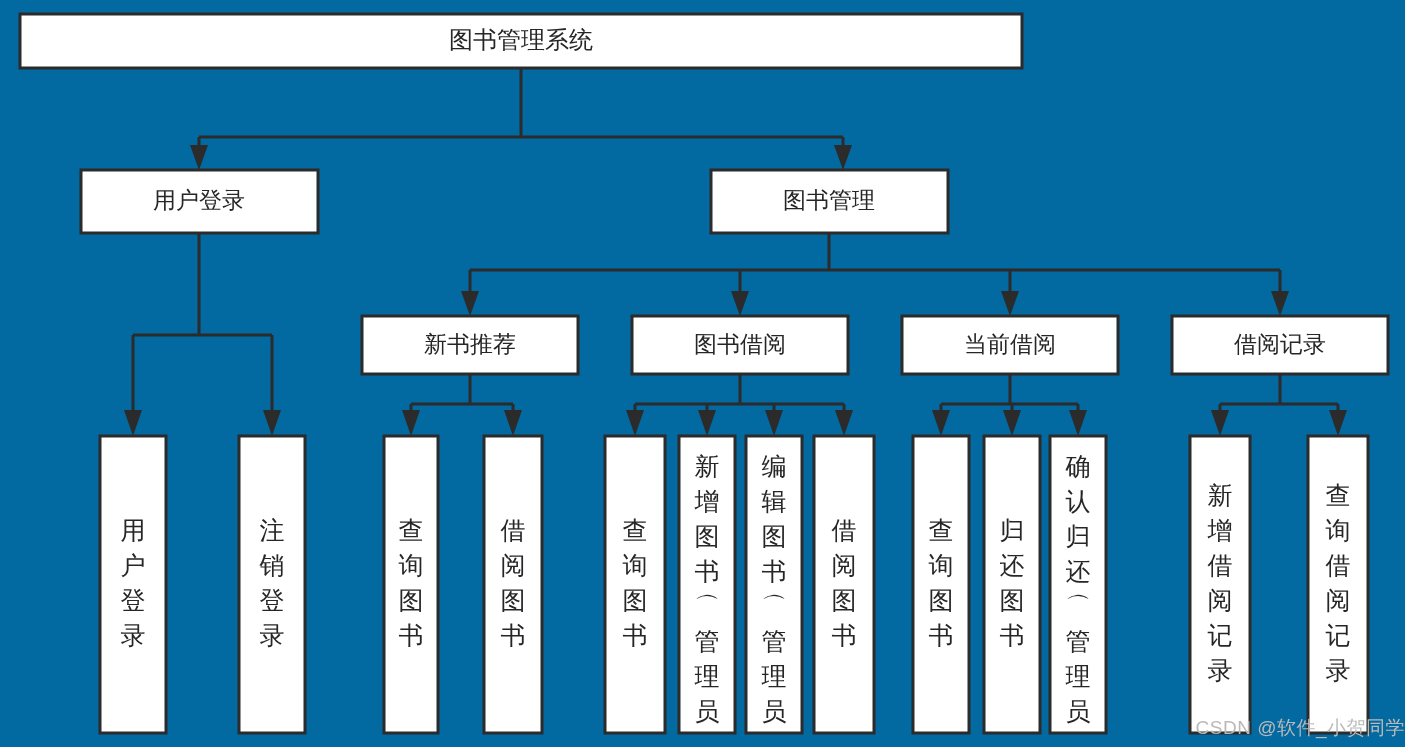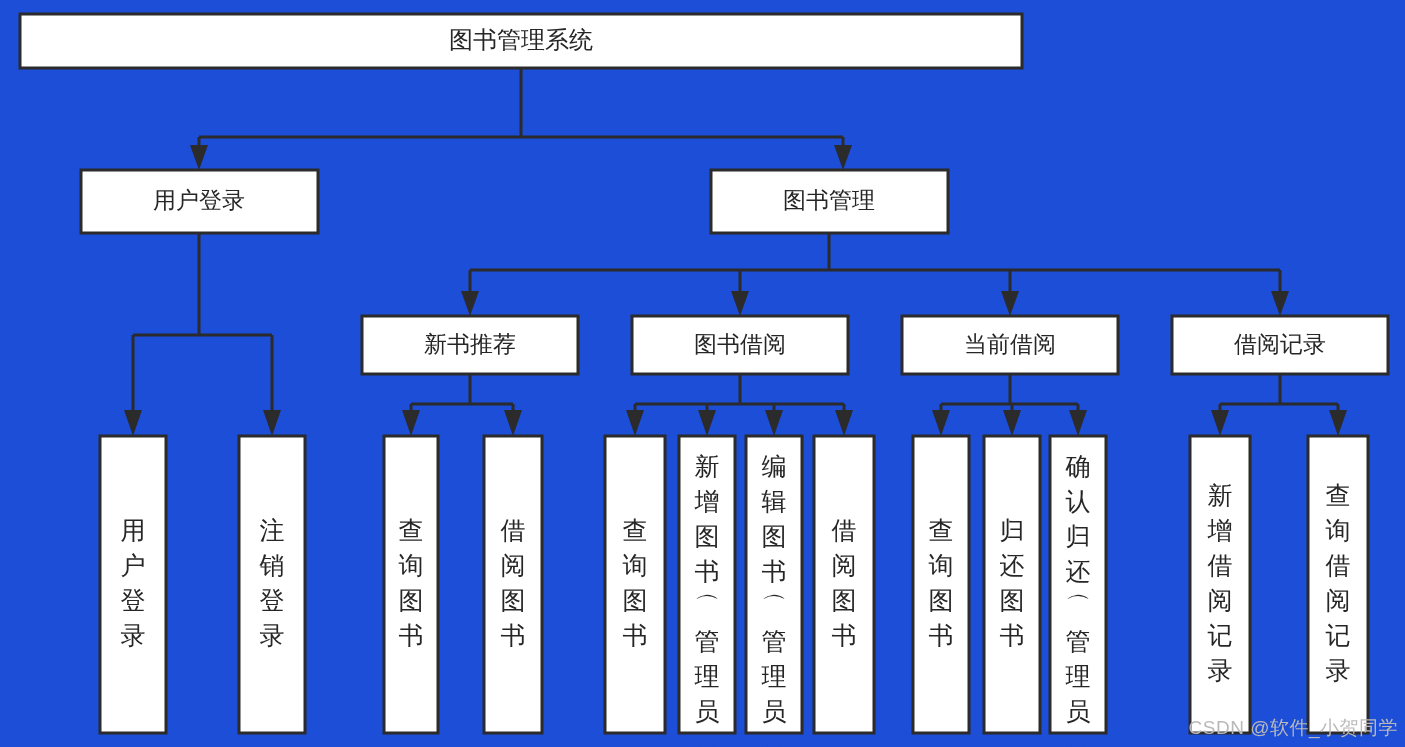--- a/index.html
+++ b/index.html
@@ -8,21 +8,21 @@
     padding: 0;
     background: #ffffff;
   }
   body {
     font-family: "Liberation Sans", "DejaVu Sans", sans-serif;
   }
   #diagram-root {
     position: relative;
     width: 1405px;
     height: 747px;
-    background: #1d4ed8;
+    background: #0369a1;
     overflow: hidden;
   }
   svg.diagram-canvas {
     position: absolute;
     left: 0;
     top: 0;
     width: 1405px;
     height: 747px;
     display: block;
   }
@@ -54,21 +54,21 @@
   }
   .leaf-label-char {
     fill: #262626;
     font-family: "Liberation Sans", "DejaVu Sans", sans-serif;
     font-size: 25px;
     text-anchor: middle;
     dominant-baseline: middle;
   }
   .watermark {
     position: absolute;
-    right: 7px;
+    right: 0;
     bottom: 6px;
     font-family: "Liberation Sans", "DejaVu Sans", sans-serif;
     font-size: 19px;
     color: #b9b9b9;
     letter-spacing: 0.5px;
     white-space: nowrap;
     user-select: none;
   }
 </style>
 </head>

